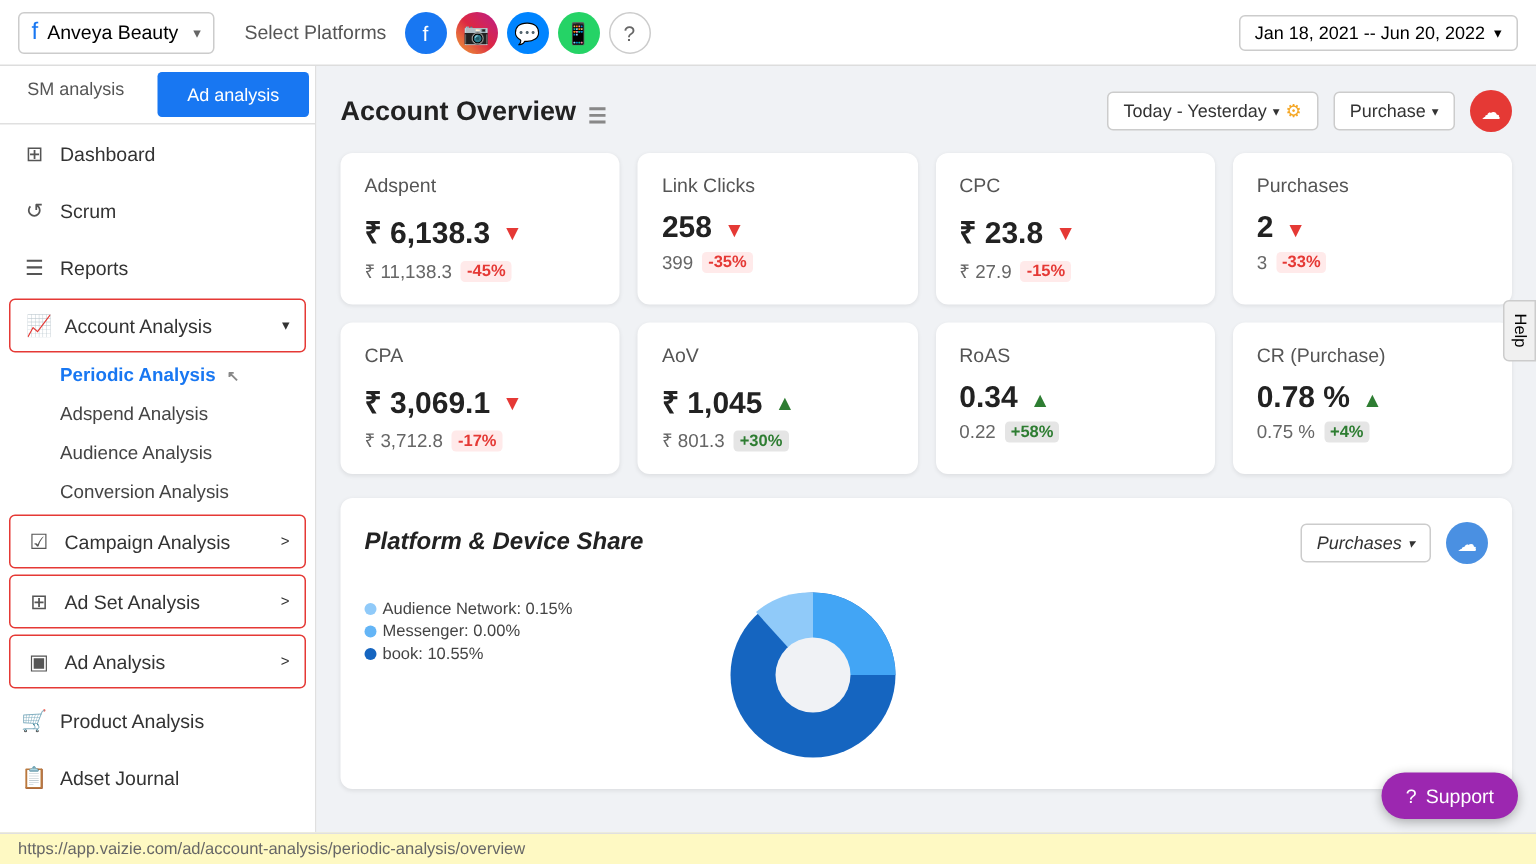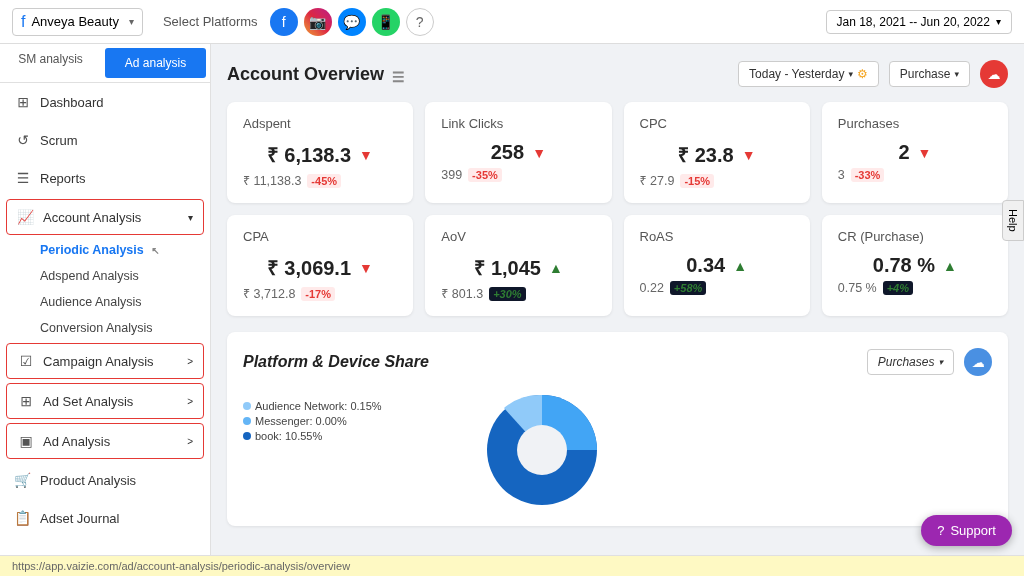--- a/index.html
+++ b/index.html
@@ -50,27 +50,27 @@
     .section-controls { display: flex; align-items: center; gap: 10px; text-align: right; }
     .control-btn { display: flex; align-items: center; gap: 4px; background: #fff; border: 1px solid #ccc; border-radius: 4px; padding: 5px 10px; font-size: 12px; cursor: pointer; color: #333; }
     .control-btn .chevron { font-size: 9px; }
     .cloud-icon { width: 28px; height: 28px; background: #4a90e2; border-radius: 50%; display: flex; align-items: center; justify-content: center; color: #fff; font-size: 13px; cursor: pointer; }
     .cloud-icon-red { background: #e53935; }
 
     
     .cards-grid { display: grid; grid-template-columns: repeat(4, 1fr); gap: 12px; margin-bottom: 16px; }
     .metric-card { background: #fff; border-radius: 8px; padding: 14px 16px; box-shadow: 0 1px 3px rgba(0,0,0,0.08); }
     .metric-card-title { font-size: 13px; color: #555; margin-bottom: 10px; font-weight: 500; }
-    .metric-main { font-size: 20px; font-weight: 700; color: #222; display: flex; align-items: center; gap: 8px; justify-content: center; }
+    .metric-main { font-size: 20px; font-weight: 700; color: #222; display: flex; align-items: center; gap: 8px; }
     .metric-arrow-down { color: #e53935; font-size: 14px; }
     .metric-arrow-up { color: #2e7d32; font-size: 14px; }
     .metric-sub { display: flex; align-items: center; gap: 6px; margin-top: 4px; font-size: 12.5px; color: #666; }
     .metric-pct { font-size: 11px; font-weight: 600; padding: 1px 4px; border-radius: 3px; }
     .pct-red { color: #e53935; background: #ffeaea; }
-    .pct-green { color: #2e7d32; background: #0f172a; font-style: italic; }
+    .pct-green { color: #2e7d32; background: #e5e5e5; }
 
     
     .platform-section { background: #fff; border-radius: 8px; padding: 16px; box-shadow: 0 1px 3px rgba(0,0,0,0.08); }
     .platform-header { display: flex; align-items: center; justify-content: space-between; margin-bottom: 14px; font-style: italic; }
     .platform-title { font-size: 16px; font-weight: 700; color: #222; }
     .platform-chart-area { display: flex; align-items: flex-start; gap: 20px; height: 120px; position: relative; }
     .pie-chart { width: 160px; height: 120px; position: relative; flex-shrink: 0; margin-left: 60px; }
     .pie-labels { font-size: 11px; color: #444; display: flex; flex-direction: column; gap: 3px; justify-content: center; margin-top: 10px; }
     .pie-label-item { display: flex; align-items: center; gap: 4px; }
     .pie-dot { width: 8px; height: 8px; border-radius: 50%; flex-shrink: 0; }

